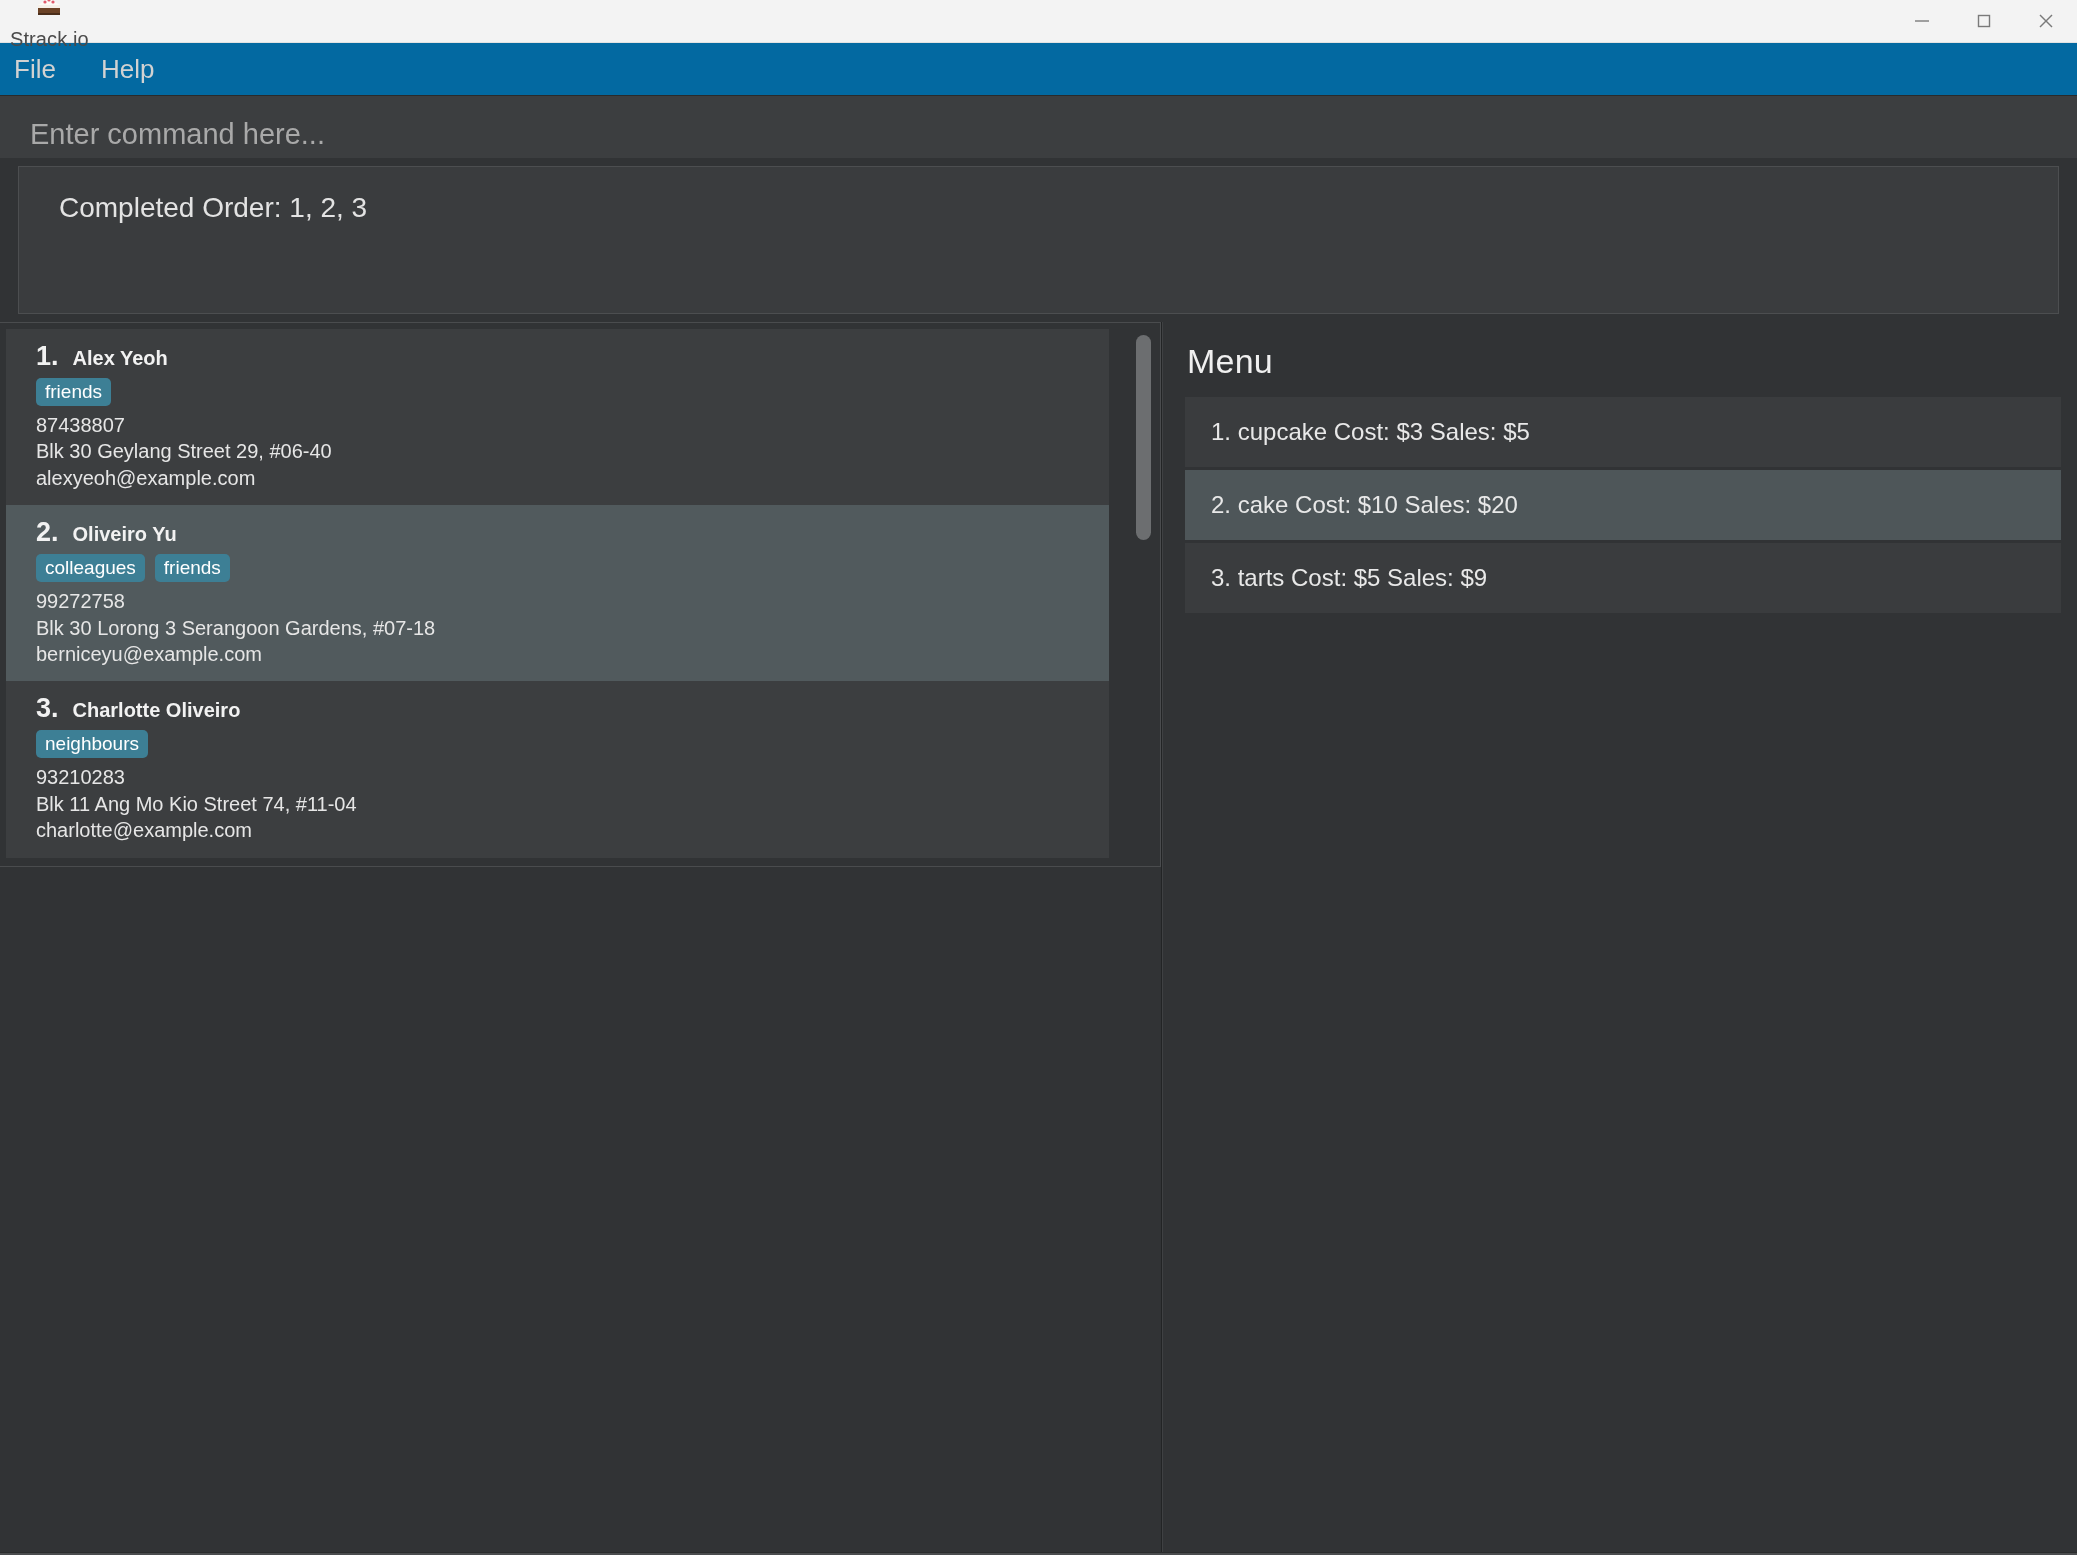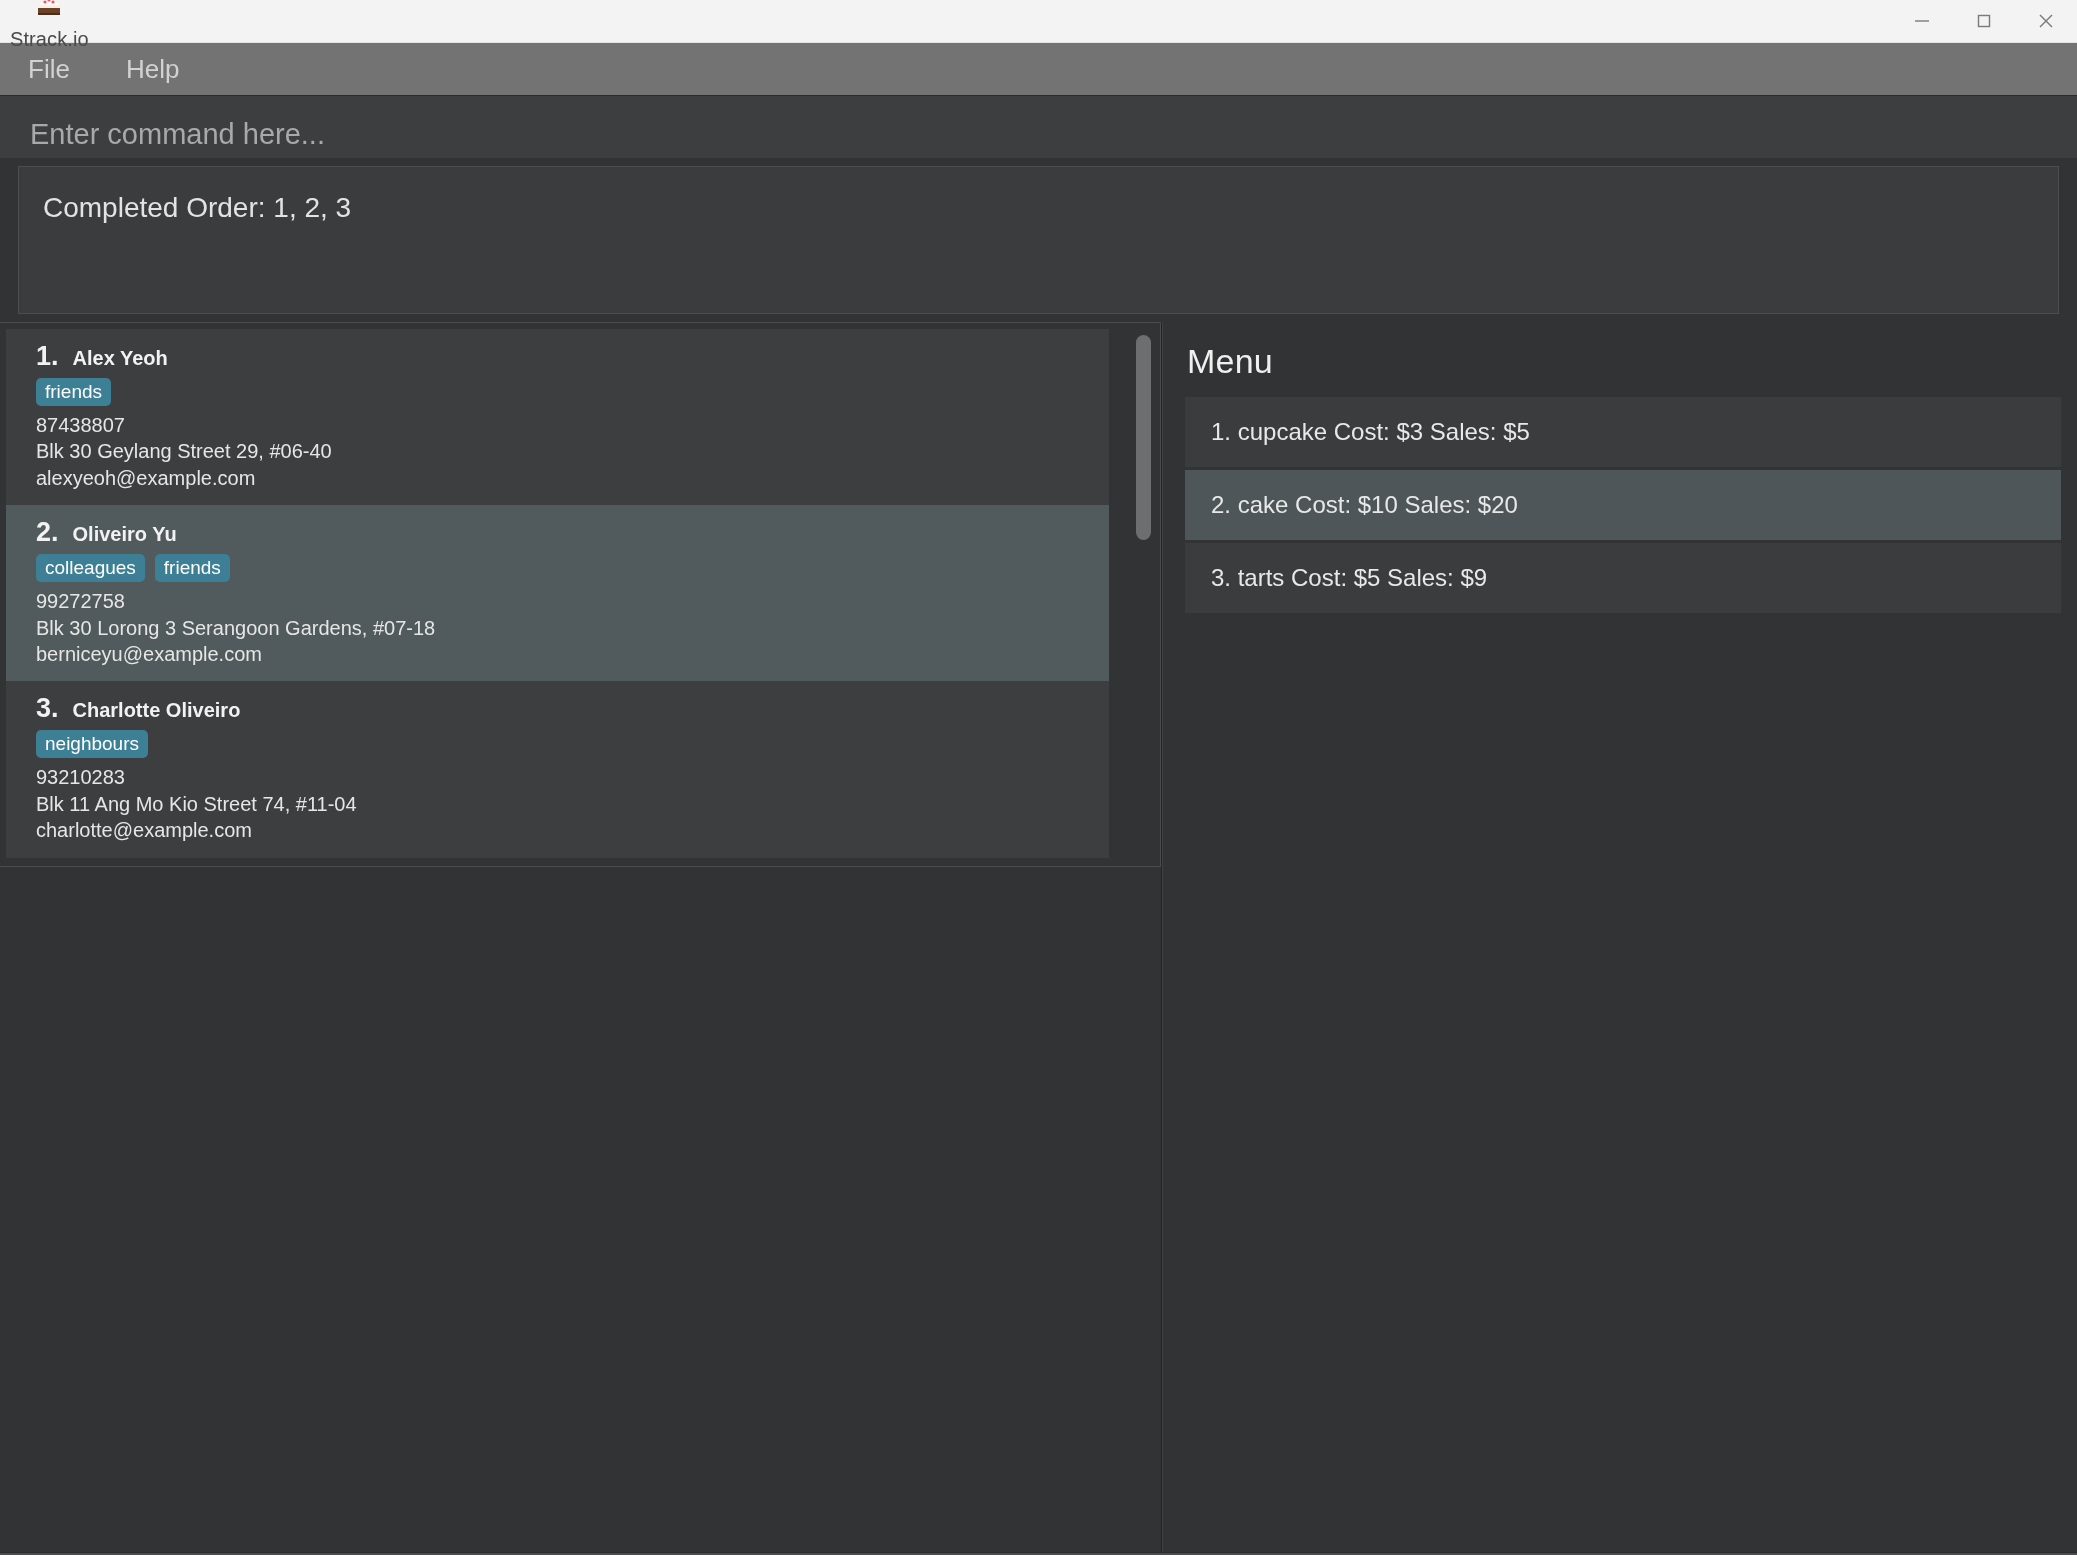--- a/index.html
+++ b/index.html
@@ -52,25 +52,25 @@
     height: 42px;
     display: flex;
     align-items: center;
     justify-content: center;
   }
   .win-btn svg { display: block; }
 
   
   .menubar {
     height: 52px;
-    background: #737373;
-    display: flex;
-    align-items: center;
-    padding-left: 14px;
-    gap: 28px;
+    background: #0369a1;
+    display: flex;
+    align-items: center;
+    padding-left: 0;
+    gap: 17px;
     border-bottom: 1px solid #292b2c;
   }
   .menubar-item {
     font-size: 26px;
     color: #d2d2d2;
     padding: 4px 14px;
     font-weight: 300;
     line-height: 1.1;
   }
 
@@ -104,21 +104,21 @@
   .resultwrap {
     background: #313335;
     padding: 8px 18px 8px 18px;
     box-sizing: border-box;
   }
   .resultbox {
     border: 1px solid #4c4e50;
     background: #3a3c3e;
     height: 148px;
     box-sizing: border-box;
-    padding: 24px 0 0 24px;
+    padding: 24px 0 0 40px;
     overflow: hidden;
   }
   .result-text {
     font-size: 28px;
     color: #e3e3e3;
     font-weight: 300;
     line-height: 1.2;
   }
 
   

